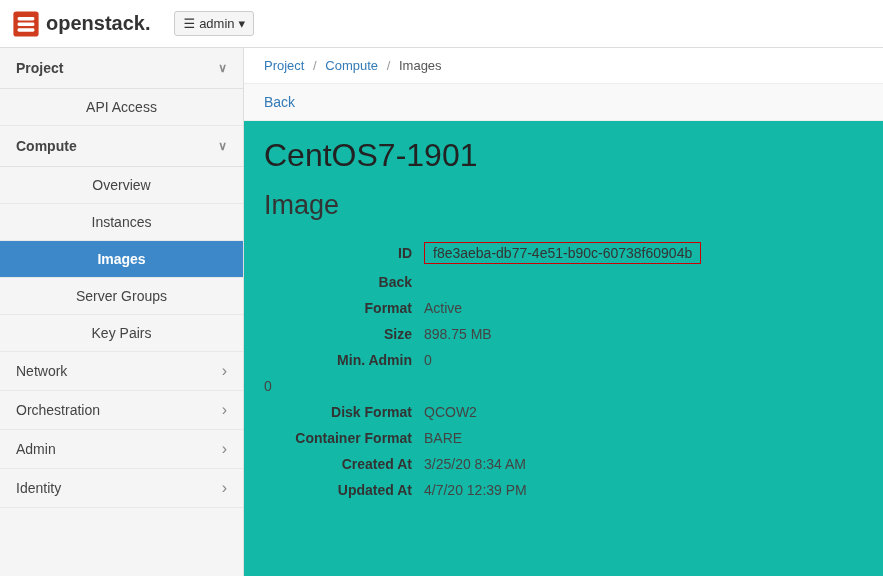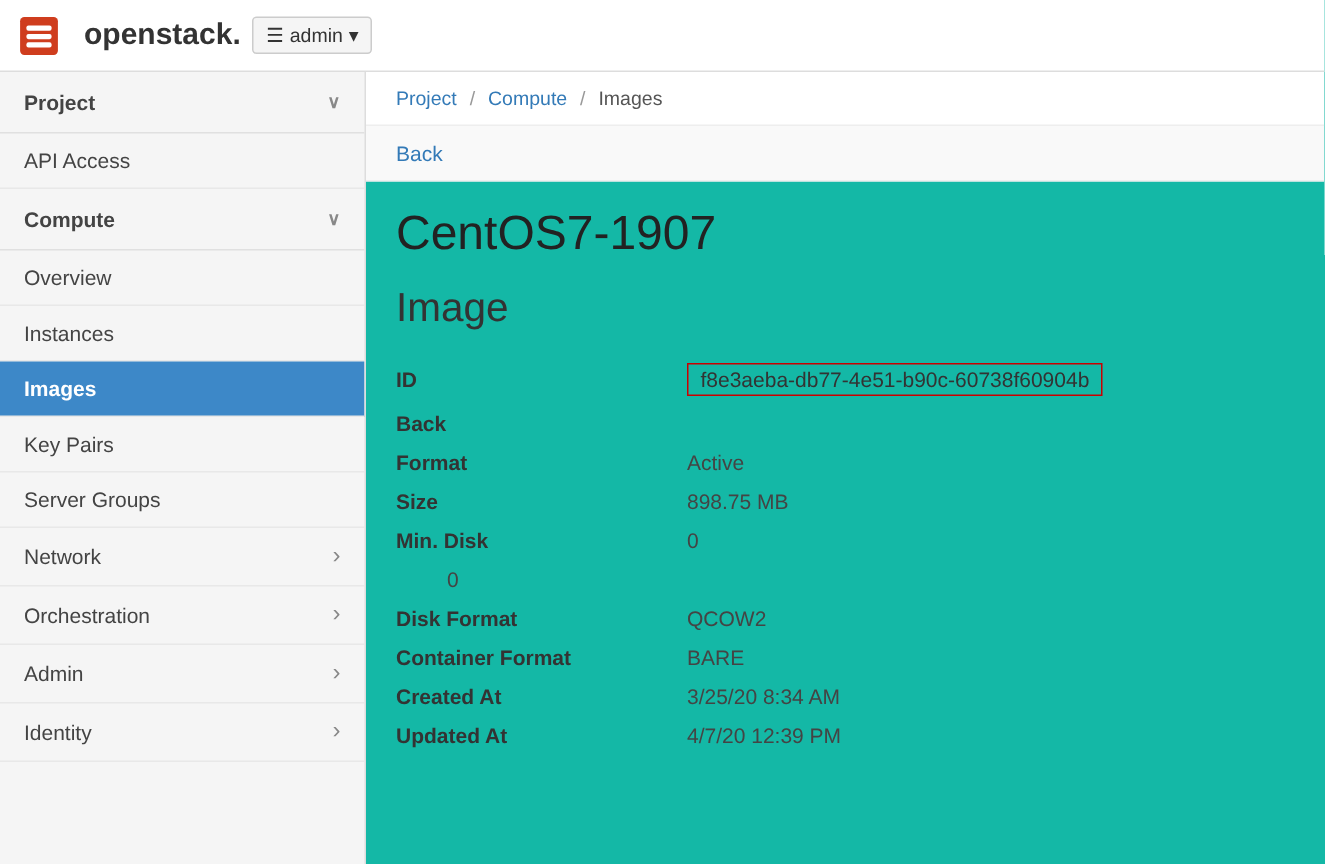--- a/index.html
+++ b/index.html
@@ -11,22 +11,22 @@
       align-items: center;
       background: #fff;
       border-bottom: 1px solid #ddd;
       height: 48px;
       padding: 0 12px;
       flex-shrink: 0;
     }
     #logo {
       display: flex;
       align-items: center;
-      gap: 16px;
-      margin-right: 8px;
+      gap: 6px;
+      margin-right: 24px;
     }
     .logo-icon {
       width: 28px;
       height: 28px;
     }
     .logo-text {
       font-size: 20px;
       font-weight: bold;
       color: #333;
     }
@@ -72,21 +72,21 @@
       border-bottom: 1px solid #e0e0e0;
     }
     .sidebar-section-header .chevron {
       font-size: 12px;
       color: #888;
     }
 
     .sidebar-item {
       display: flex;
       align-items: center;
-      justify-content: flex-start;
+      justify-content: center;
       padding: 10px 16px;
       font-size: 14px;
       color: #444;
       cursor: pointer;
       border-bottom: 1px solid #e8e8e8;
     }
     .sidebar-item.active {
       background: #3d88c8;
       color: #fff;
       font-weight: bold;
@@ -152,29 +152,28 @@
       padding: 0 20px 20px 20px;
     }
     .detail-row {
       display: flex;
       align-items: center;
       padding: 5px 0;
       font-size: 14px;
     }
     .detail-label {
       width: 160px;
-      text-align: left;
+      text-align: right;
       font-weight: bold;
       color: #333;
       padding-right: 12px;
       flex-shrink: 0;
     }
     .detail-value {
       color: #444;
-      margin-left: 34px;
     }
     .detail-value.id-box {
       border: 1px solid #cc0000;
       padding: 2px 8px;
       color: #333;
     }
   </style>
 </head>
 <body>
 
@@ -219,25 +218,25 @@
 
     <div class="sidebar-item">
       <span>Instances</span>
     </div>
 
     <div class="sidebar-item active">
       <span>Images</span>
     </div>
 
     <div class="sidebar-item">
+      <span>Server Groups</span>
+    </div>
+
+    <div class="sidebar-item">
       <span>Key Pairs</span>
-    </div>
-
-    <div class="sidebar-item">
-      <span>Server Groups</span>
     </div>
 
     <div class="sidebar-item has-arrow">
       <span>Network</span>
       <span class="arrow">›</span>
     </div>
 
     <div class="sidebar-item has-arrow">
       <span>Orchestration</span>
       <span class="arrow">›</span>
@@ -262,21 +261,21 @@
       <span class="sep">/</span>
       <a>Compute</a>
       <span class="sep">/</span>
       <span>Images</span>
     </div>
 
     <div id="back-section">
       <a id="back-btn">Back</a>
     </div>
 
-    <div id="page-title">CentOS7-1907</div>
+    <div id="page-title">CentOS7-1901</div>
 
     <div id="section-heading">Image</div>
 
     <div id="detail-table">
 
       <div class="detail-row">
         <span class="detail-label">ID</span>
         <span class="detail-value id-box">f8e3aeba-db77-4e51-b90c-60738f60904b</span>
       </div>
 
@@ -289,21 +288,21 @@
         <span class="detail-label">Format</span>
         <span class="detail-value">Active</span>
       </div>
 
       <div class="detail-row">
         <span class="detail-label">Size</span>
         <span class="detail-value">898.75 MB</span>
       </div>
 
       <div class="detail-row">
-        <span class="detail-label">Min. Disk</span>
+        <span class="detail-label">Min. Admin</span>
         <span class="detail-value">0</span>
       </div>
 
       <div class="detail-row">
         <span class="detail-value">0</span>
       </div>
 
       <div class="detail-row">
         <span class="detail-label">Disk Format</span>
         <span class="detail-value">QCOW2</span>

